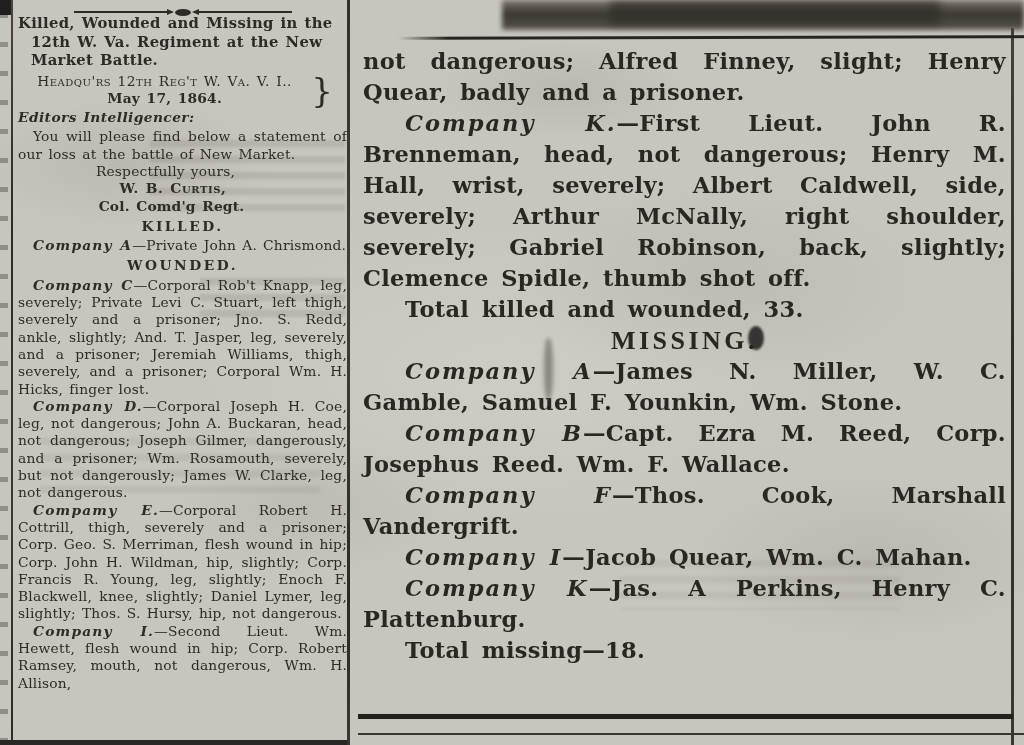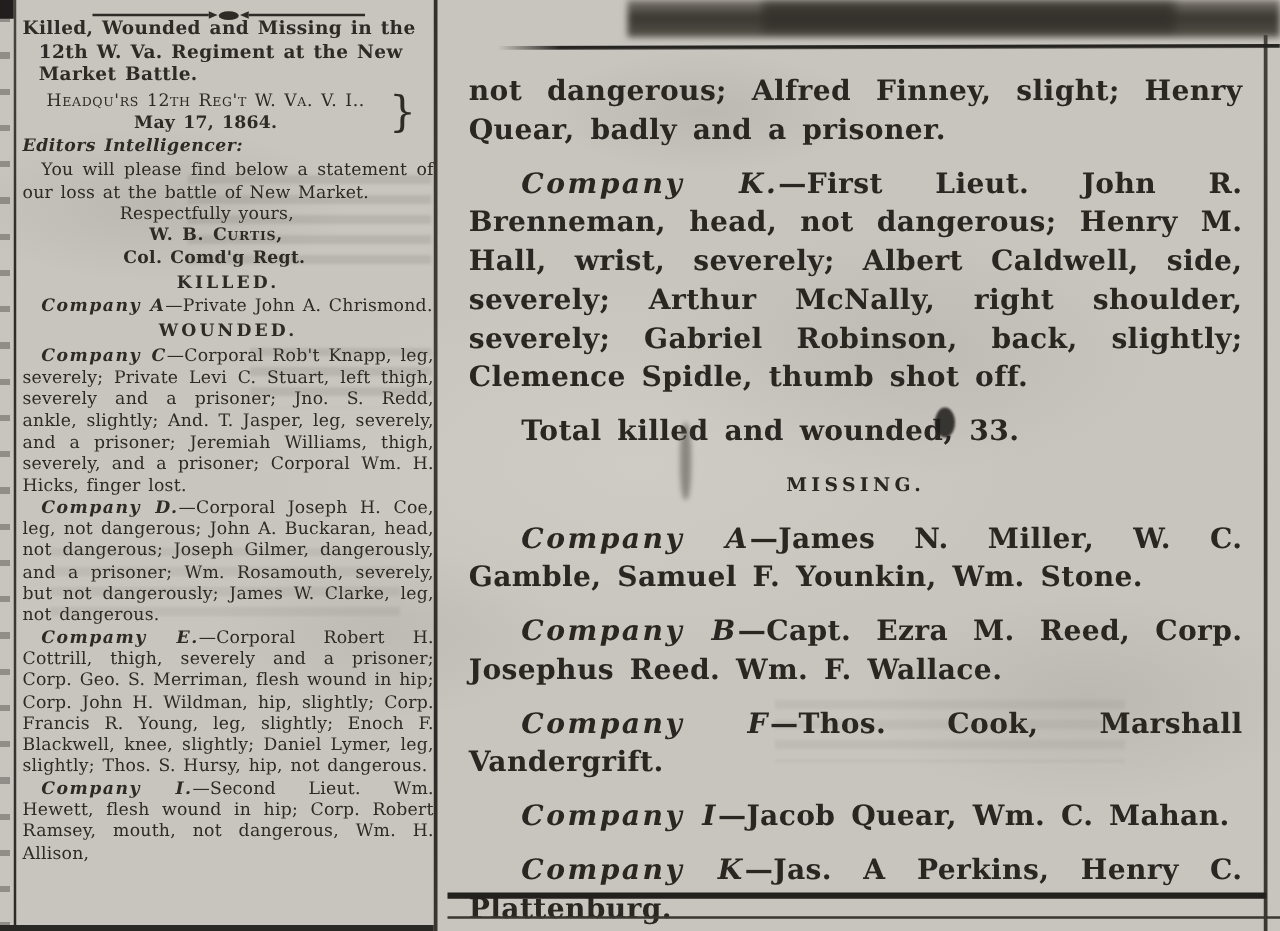--- a/index.html
+++ b/index.html
@@ -77,24 +77,24 @@
   .r3{padding-right:22px; font-weight:bold;}
   .shead{text-align:center; font-weight:bold; letter-spacing:2.5px; text-indent:0; margin:3px 0 2px;}
   .lead{font-style:italic; font-weight:bold; letter-spacing:1.2px;}
 
   
   .right-col{
     position:absolute; left:363px; top:46px; width:643px; z-index:2;
     color:#2a2723; font-size:22.5px; font-weight:bold; line-height:31px;
     text-align:justify; letter-spacing:.3px; word-spacing:4.5px;
   }
-  .rp{margin:12px; text-indent:42px;}
+  .rp{margin:0; text-indent:42px;}
   .rp.cont{text-indent:0;}
   .rlead{font-style:italic; letter-spacing:2px;}
-  .rhead{text-align:center; text-indent:0; font-size:15px; letter-spacing:3.5px; line-height:31px; margin:0;}
+  .rhead{text-align:center; text-indent:0; font-size:26px; letter-spacing:3.5px; line-height:31px; margin:0;font-family:Liberation Serif, serif;}
 </style>
 </head>
 <body>
 
 <div class="mottle"></div>
 <div class="ghost" style="left:150px;top:140px;width:195px;height:75px;"></div>
 <div class="ghost" style="left:200px;top:278px;width:145px;height:48px;"></div>
 <div class="ghost" style="left:40px;top:438px;width:280px;height:58px;opacity:.18;"></div>
 <div class="ghost" style="left:620px;top:560px;width:280px;height:50px;opacity:.15;"></div>
 

